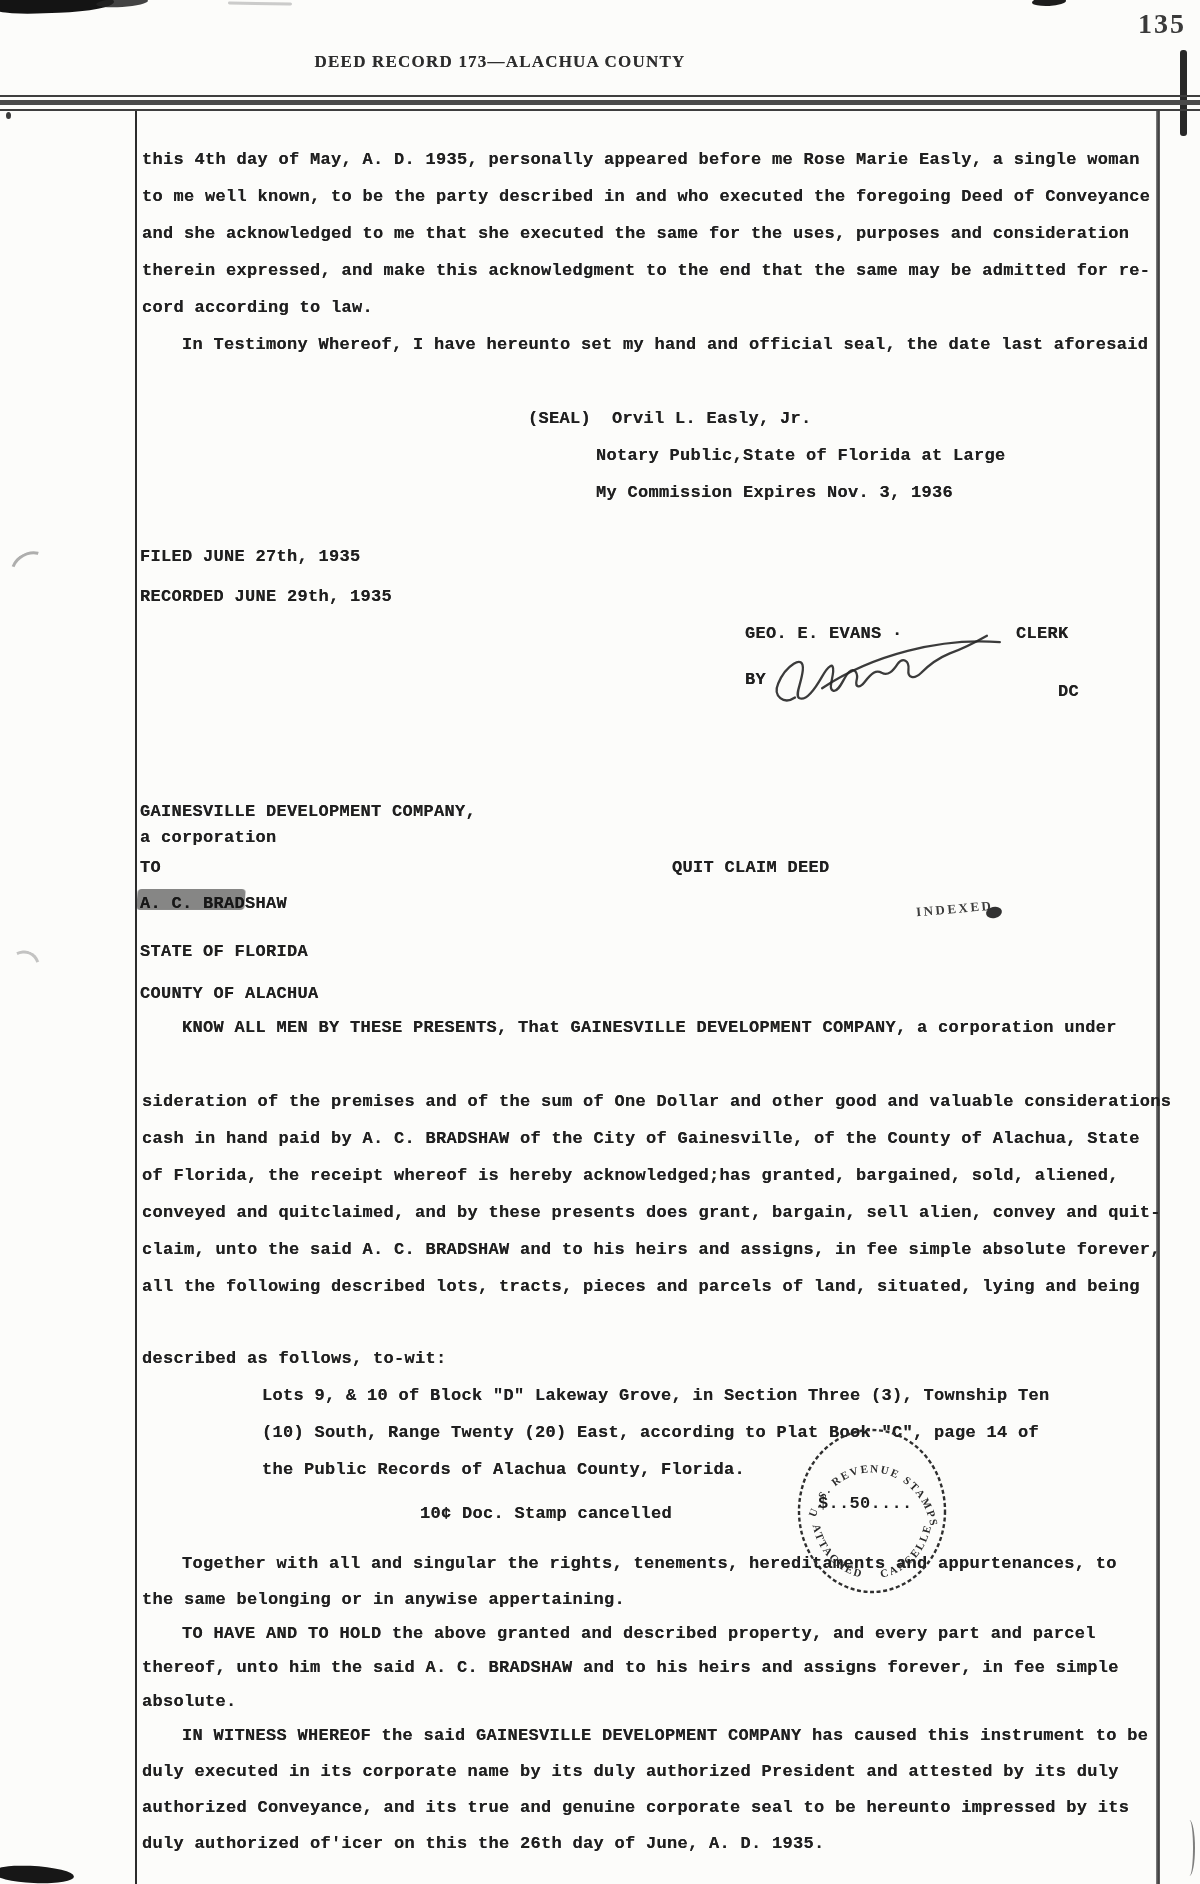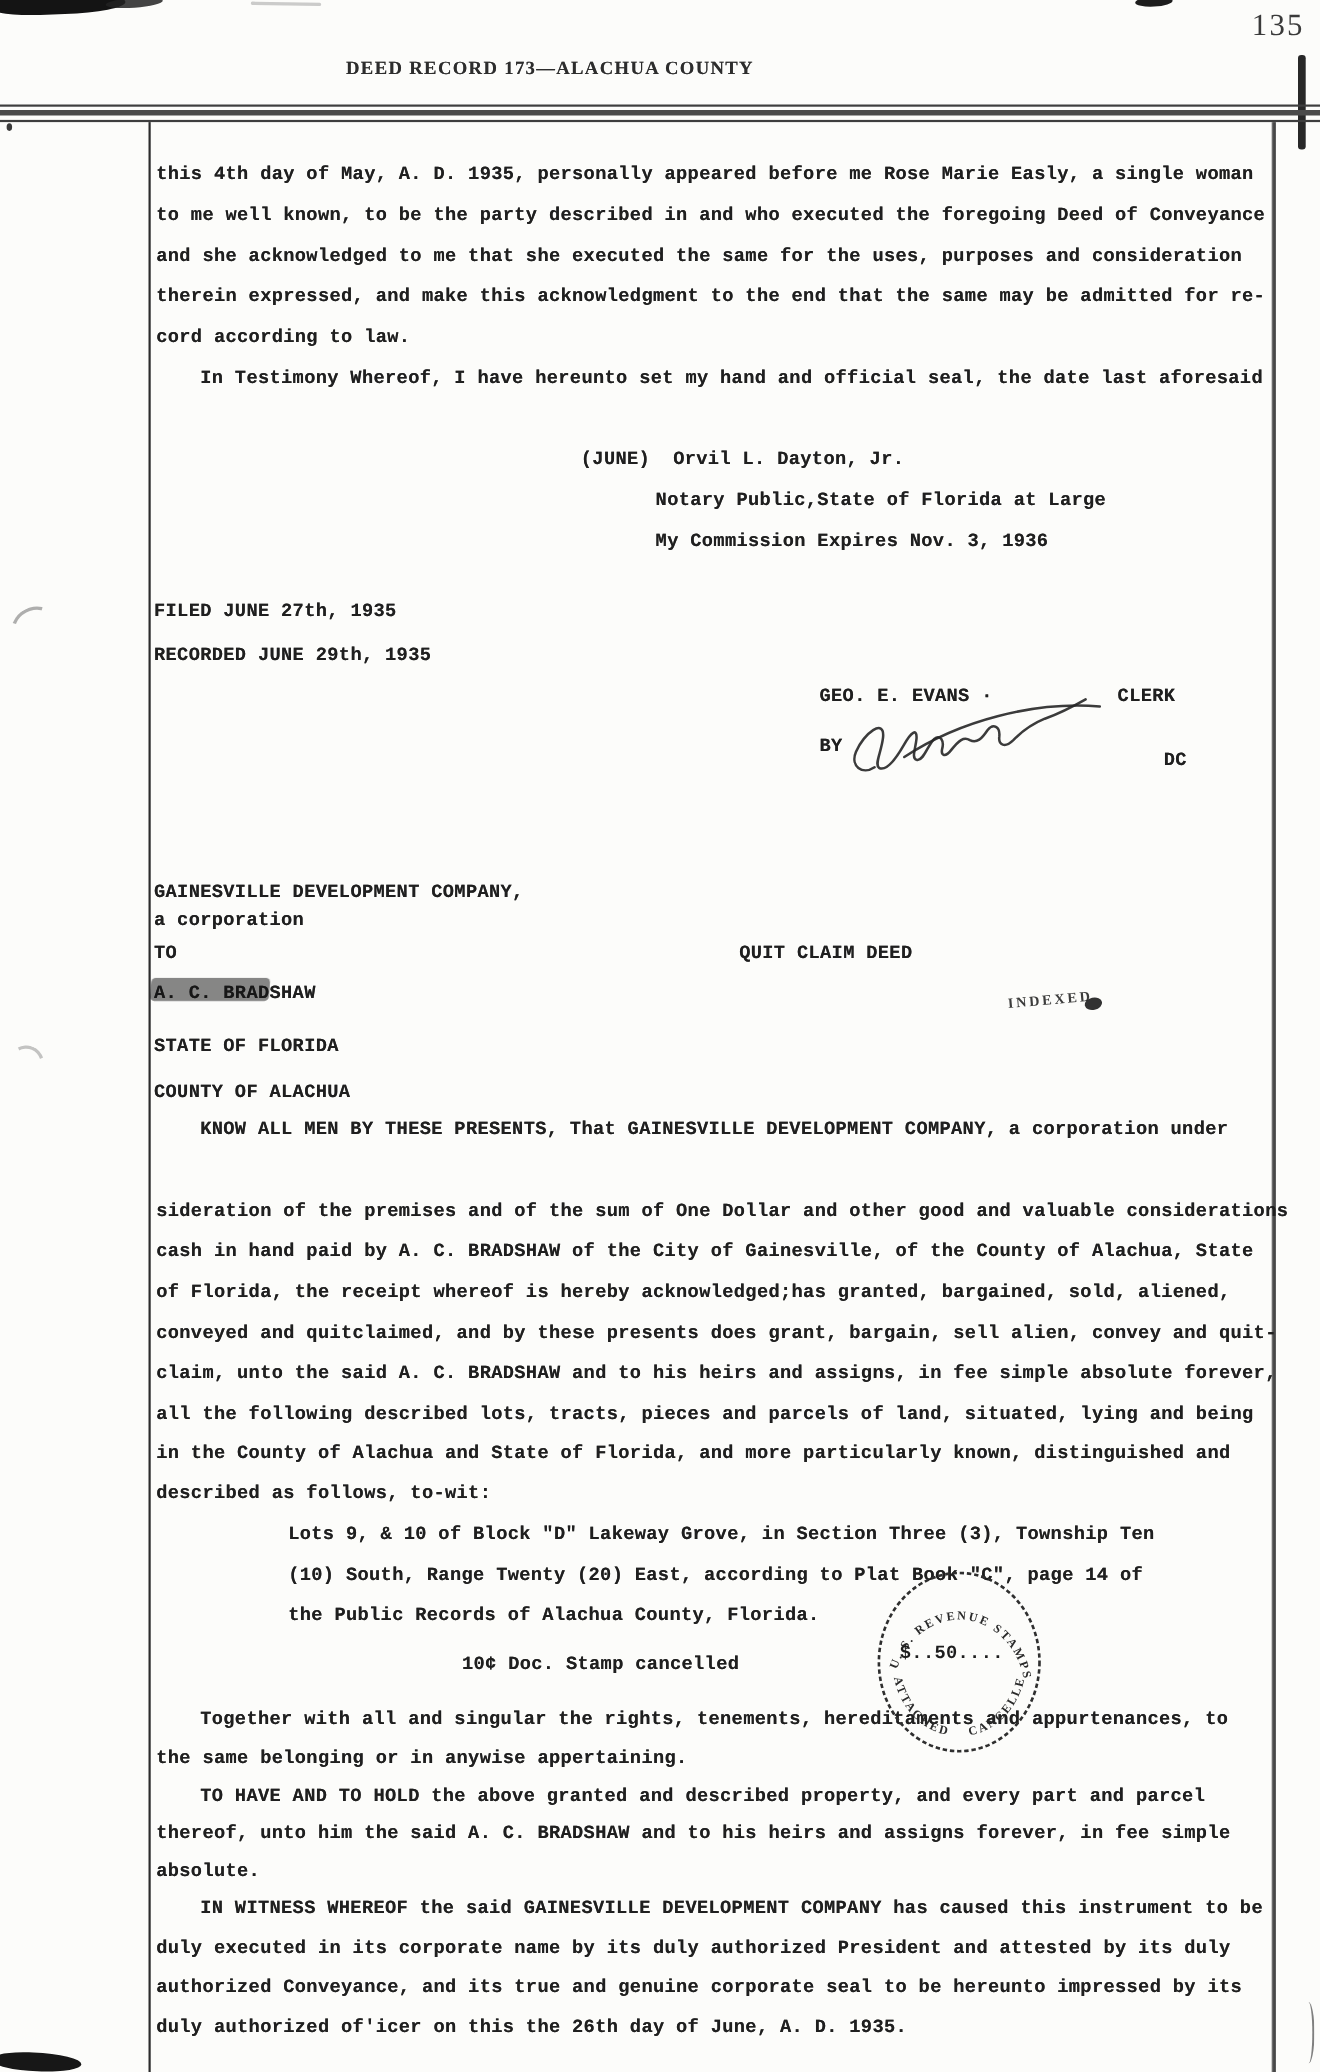--- a/index.html
+++ b/index.html
@@ -6,21 +6,21 @@
   .page{
     position:relative;width:1200px;height:1884px;margin:0 auto;
     background:#fcfcfa;overflow:hidden;
     font-family:"Liberation Mono","DejaVu Sans Mono",monospace;
     color:#1f1f1f;
   }
   
   .page-number{
     position:absolute;left:1138px;top:8px;
     font-family:"Liberation Serif","DejaVu Serif",serif;
-    font-size:28px;font-weight:400;color:#3a3a3a;letter-spacing:2px;
+    font-size:28px;font-weight:700;color:#3a3a3a;letter-spacing:2px;
   }
   .header-title{
     position:absolute;left:240px;top:52px;width:520px;text-align:center;
     font-family:"Liberation Serif","DejaVu Serif",serif;
     font-size:17px;font-weight:700;letter-spacing:1.2px;color:#2d2d2d;
     white-space:pre;text-shadow:0 0 .5px rgba(40,40,40,.6);
   }
   
   .hrule{position:absolute;left:0;width:1200px;background:#3e3e3e;}
   .hr-thin-1{top:95px;height:2px;}
@@ -104,21 +104,21 @@
   <div class="vline v-left"></div>
   <div class="vline v-right"></div>
 
   <div class="tline" style="left:142px;top:148px">this 4th day of May, A. D. 1935, personally appeared before me Rose Marie Easly, a single woman</div>
   <div class="tline" style="left:142px;top:185px">to me well known, to be the party described in and who executed the foregoing Deed of Conveyance</div>
   <div class="tline" style="left:142px;top:222px">and she acknowledged to me that she executed the same for the uses, purposes and consideration</div>
   <div class="tline" style="left:142px;top:259px">therein expressed, and make this acknowledgment to the end that the same may be admitted for re-</div>
   <div class="tline" style="left:142px;top:296px">cord according to law.</div>
   <div class="tline" style="left:182px;top:333px">In Testimony Whereof, I have hereunto set my hand and official seal, the date last aforesaid</div>
 
-  <div class="tline" style="left:528px;top:407px">(JUNE)  Orvil L. Dayton, Jr.</div>
+  <div class="tline" style="left:528px;top:407px">(SEAL)  Orvil L. Easly, Jr.</div>
   <div class="tline" style="left:596px;top:444px">Notary Public,State of Florida at Large</div>
   <div class="tline" style="left:596px;top:481px">My Commission Expires Nov. 3, 1936</div>
 
   <div class="tline" style="left:140px;top:545px">FILED JUNE 27th, 1935</div>
   <div class="tline" style="left:140px;top:585px">RECORDED JUNE 29th, 1935</div>
   <div class="tline" style="left:745px;top:622px">GEO. E. EVANS ·</div>
   <div class="tline" style="left:1016px;top:622px">CLERK</div>
   <div class="tline" style="left:745px;top:668px">BY</div>
   <div class="tline" style="left:1058px;top:680px">DC</div>
 
@@ -138,21 +138,20 @@
   <div class="tline" style="left:140px;top:940px">STATE OF FLORIDA</div>
   <div class="tline" style="left:140px;top:982px">COUNTY OF ALACHUA</div>
 
   <div class="tline" style="left:182px;top:1016px">KNOW ALL MEN BY THESE PRESENTS, That GAINESVILLE DEVELOPMENT COMPANY, a corporation under</div>
   <div class="tline" style="left:142px;top:1090px">sideration of the premises and of the sum of One Dollar and other good and valuable considerations</div>
   <div class="tline" style="left:142px;top:1127px">cash in hand paid by A. C. BRADSHAW of the City of Gainesville, of the County of Alachua, State</div>
   <div class="tline" style="left:142px;top:1164px">of Florida, the receipt whereof is hereby acknowledged;has granted, bargained, sold, aliened,</div>
   <div class="tline" style="left:142px;top:1201px">conveyed and quitclaimed, and by these presents does grant, bargain, sell alien, convey and quit-</div>
   <div class="tline" style="left:142px;top:1238px">claim, unto the said A. C. BRADSHAW and to his heirs and assigns, in fee simple absolute forever,</div>
   <div class="tline" style="left:142px;top:1275px">all the following described lots, tracts, pieces and parcels of land, situated, lying and being</div>
-  <div class="tline" style="left:142px;top:1310px">in the County of Alachua and State of Florida, and more particularly known, distinguished and</div>
   <div class="tline" style="left:142px;top:1347px">described as follows, to-wit:</div>
 
   <div class="tline" style="left:262px;top:1384px">Lots 9, &amp; 10 of Block "D" Lakeway Grove, in Section Three (3), Township Ten</div>
   <div class="tline" style="left:262px;top:1421px">(10) South, Range Twenty (20) East, according to Plat Book "C", page 14 of</div>
   <div class="tline" style="left:262px;top:1458px">the Public Records of Alachua County, Florida.</div>
 
   <div class="tline" style="left:420px;top:1502px">10¢ Doc. Stamp cancelled</div>
 
   <div class="tline" style="left:182px;top:1552px">Together with all and singular the rights, tenements, hereditaments and appurtenances, to</div>
   <div class="tline" style="left:142px;top:1588px">the same belonging or in anywise appertaining.</div>

